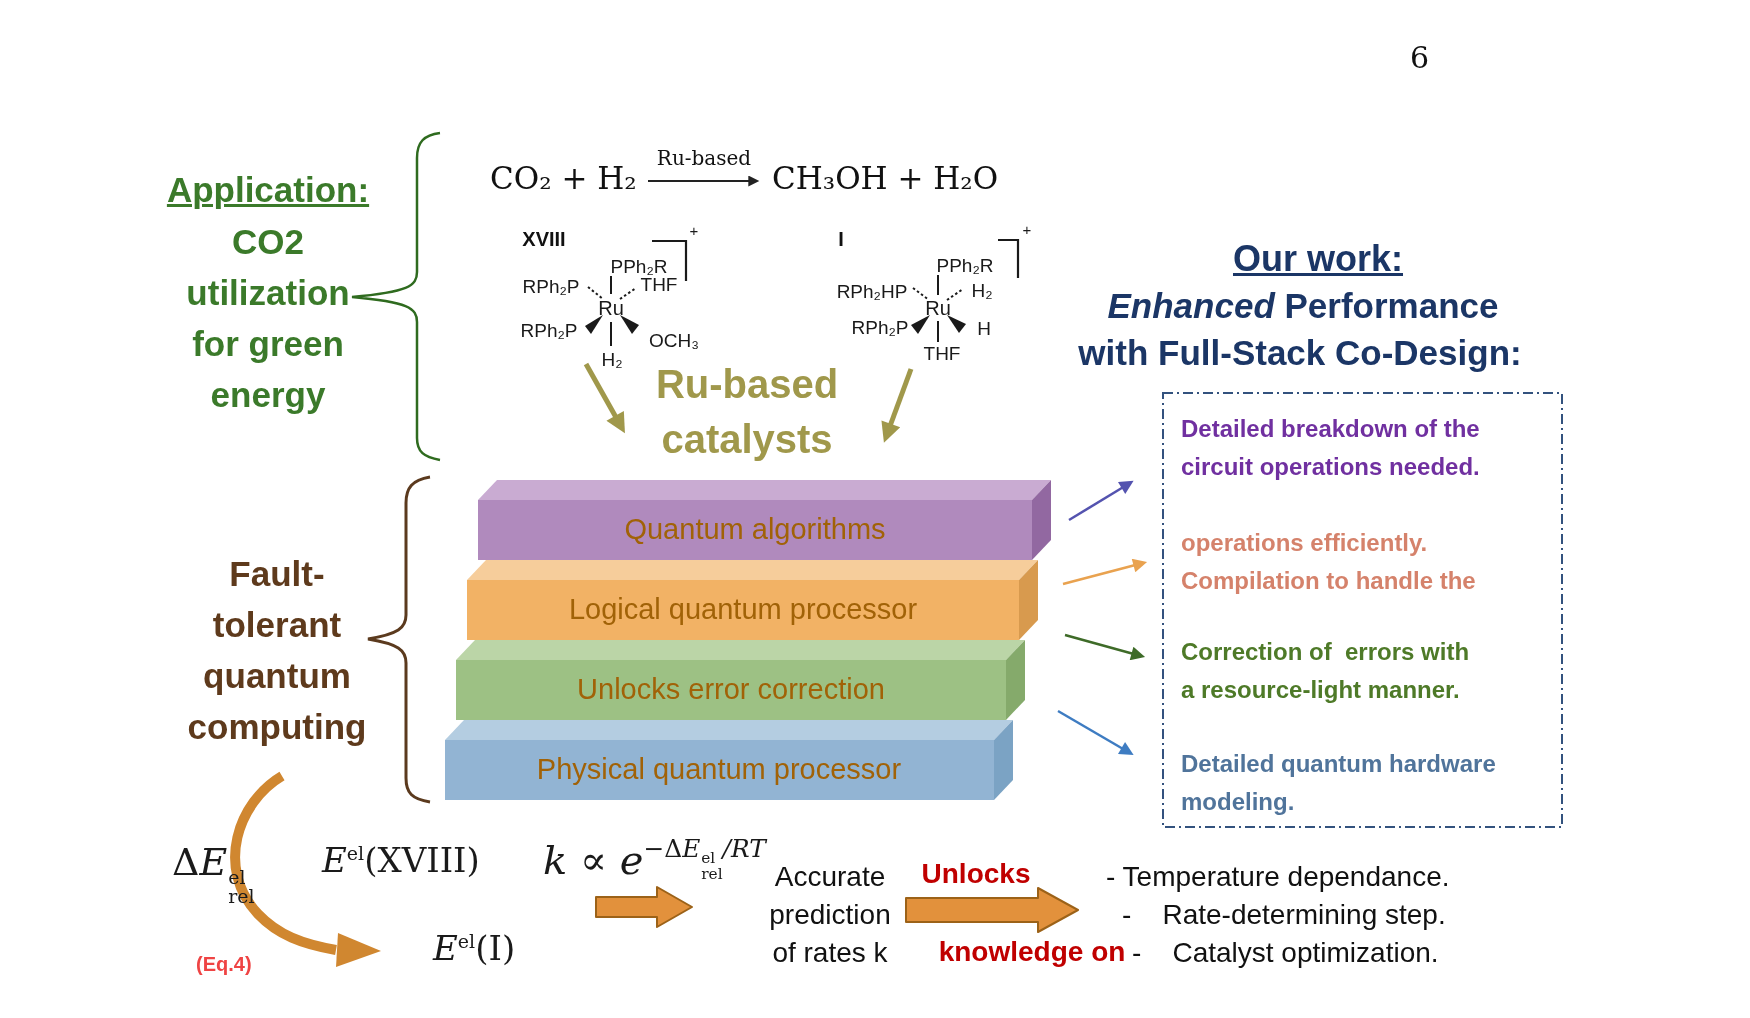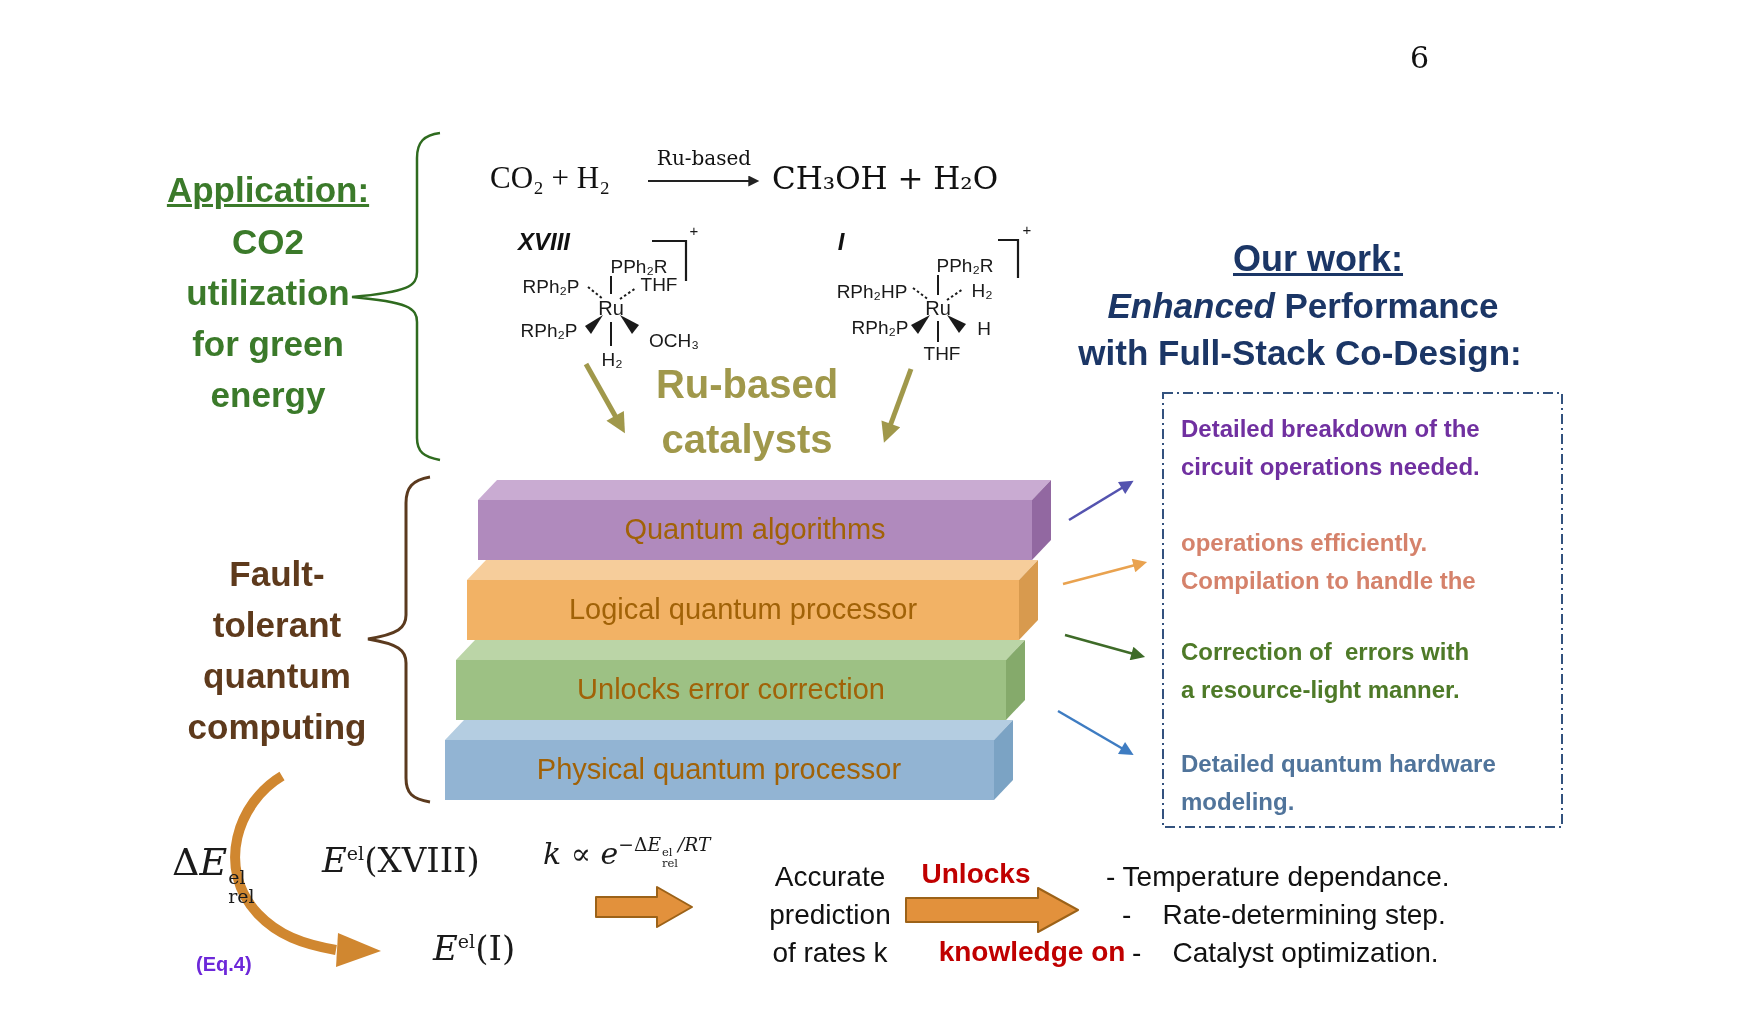--- a/index.html
+++ b/index.html
@@ -14,21 +14,21 @@
 
   .app-line{font-size:35px;font-weight:bold;color:#3B7A2A;}
   .app-title{text-decoration:underline;text-decoration-thickness:3px;}
 
   .fault-line{font-size:35px;font-weight:bold;color:#5E3A1C;}
 
   .eq{font-family:"DejaVu Serif",serif;font-size:31px;color:#111;}
   .eq-label{font-family:"DejaVu Serif",serif;font-size:20px;color:#111;}
 
   .chem{font-size:19px;color:#1a1a1a;}
-  .chem-label{font-size:24px;font-weight:bold;color:#111;font-style:italic;}
+  .chem-label{font-size:20px;font-weight:bold;color:#111;}
   .chem-metal{font-size:20px;color:#1a1a1a;}
   .chem-charge{font-size:15px;color:#1a1a1a;}
 
   .olive-line{font-size:40px;font-weight:bold;color:#A0984B;}
 
   .stack-label{font-size:29px;color:#a16207;}
 
   .headline{font-weight:bold;color:#1B3666;}
   .hl1{font-size:36px;text-decoration:underline;text-decoration-thickness:3px;}
   .hl2,.hl3{font-size:35px;}
@@ -36,21 +36,21 @@
 
   .anno{font-size:24px;font-weight:bold;line-height:38px;white-space:nowrap;}
 
   .m{font-family:"DejaVu Serif",serif;color:#1a1a1a;}
   .mi{font-style:italic;font-family:"DejaVu Serif",serif;}
   .msup{font-size:0.56em;vertical-align:0.62em;}
   .stk{display:inline-flex;flex-direction:column;font-size:0.5em;line-height:1.0;
        vertical-align:-0.45em;margin-left:1px;}
   .kexp{font-size:0.62em;vertical-align:0.7em;}
   .kexp .stk{font-size:0.62em;vertical-align:-0.4em;}
-  .eq4{font-size:20px;font-weight:bold;color:#6d28d9;}
+  .eq4{font-size:20px;font-weight:bold;color:#ef4444;}
 
   .blacktxt{font-size:28px;color:#111;}
   .redtxt{font-size:28px;font-weight:bold;color:#C00000;}
   .outcome{font-size:28px;color:#111;line-height:38px;}
 </style>
 </head>
 <body>
 
 <div class="slide">
 
@@ -146,21 +146,21 @@
   </svg>
 
   <div class="abs txt pagenum" style="left:1410px;top:40px;">6</div>
 
   <div class="abs txt ctr app-line app-title" style="left:268px;top:170px;">Application:</div>
   <div class="abs txt ctr app-line" style="left:268px;top:222px;">CO2</div>
   <div class="abs txt ctr app-line" style="left:268px;top:273px;">utilization</div>
   <div class="abs txt ctr app-line" style="left:268px;top:324px;">for green</div>
   <div class="abs txt ctr app-line" style="left:268px;top:375px;">energy</div>
 
-  <div class="abs txt eq" style="left:490px;top:160px;font-family:Liberation Serif, serif;">CO₂ + H₂</div>
+  <div class="abs txt eq" style="left:490px;top:160px;">CO₂ + H₂</div>
   <div class="abs txt ctr eq-label" style="left:704px;top:146px;">Ru-based</div>
   <div class="abs txt eq" style="left:772px;top:160px;">CH₃OH + H₂O</div>
 
   <div class="abs txt ctr chem-label" style="left:544px;top:228px;">XVIII</div>
   <div class="abs txt ctr chem" style="left:639px;top:256px;">PPh₂R</div>
   <div class="abs txt ctr chem" style="left:551px;top:276px;">RPh₂P</div>
   <div class="abs txt ctr chem" style="left:659px;top:274px;">THF</div>
   <div class="abs txt ctr chem" style="left:549px;top:320px;">RPh₂P</div>
   <div class="abs txt ctr chem" style="left:674px;top:330px;">OCH₃</div>
   <div class="abs txt ctr chem" style="left:612px;top:349px;">H₂</div>
@@ -215,21 +215,21 @@
 
   <div class="abs txt m" style="left:172px;top:840px;font-size:38px;"><span>Δ</span><span class="mi">E</span><span class="stk">
         <span>el</span>
         <span>rel</span>
       </span></div>
 
   <div class="abs txt eq4" style="left:196px;top:953px;">(Eq.4)</div>
 
   <div class="abs txt m" style="left:433px;top:928px;font-size:34px;"><span class="mi">E</span><span class="msup">el</span><span>(I)</span></div>
 
-  <div class="abs txt m" style="left:543px;top:834px;font-size:30px;"><span class="mi">k</span> <span>∝</span> <span class="mi">e</span><span class="kexp"><span>−Δ</span><span class="mi">E</span><span class="stk">
+  <div class="abs txt m" style="left:543px;top:834px;font-size:40px;"><span class="mi">k</span> <span>∝</span> <span class="mi">e</span><span class="kexp"><span>−Δ</span><span class="mi">E</span><span class="stk">
           <span>el</span>
           <span>rel</span>
         </span><span class="mi">/RT</span></span></div>
 
   <div class="abs txt ctr blacktxt" style="left:830px;top:861px;">Accurate</div>
   <div class="abs txt ctr blacktxt" style="left:830px;top:899px;">prediction</div>
   <div class="abs txt ctr blacktxt" style="left:830px;top:937px;">of rates k</div>
 
   <div class="abs txt ctr redtxt" style="left:976px;top:858px;">Unlocks</div>
   <div class="abs txt ctr redtxt" style="left:1032px;top:936px;">knowledge on</div>

